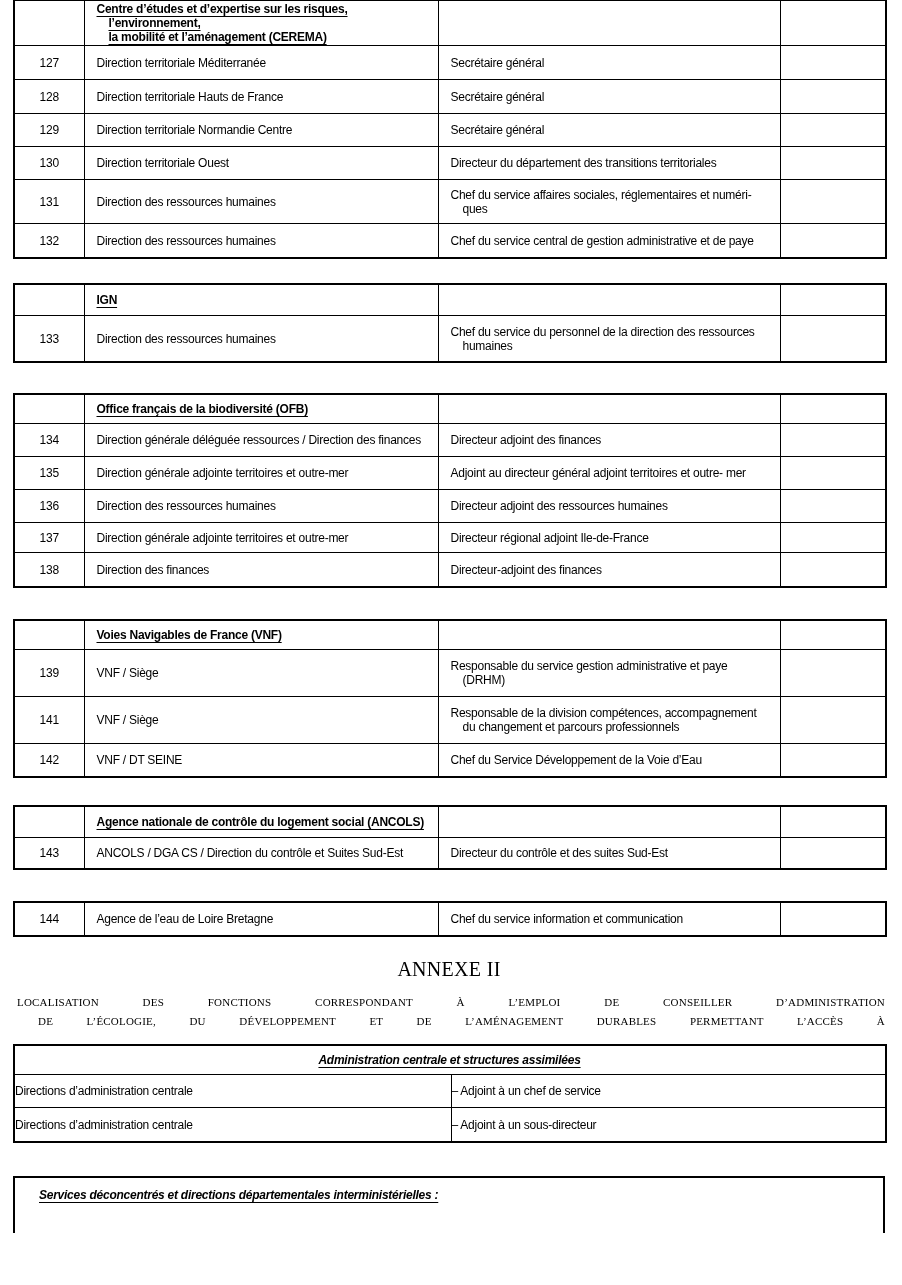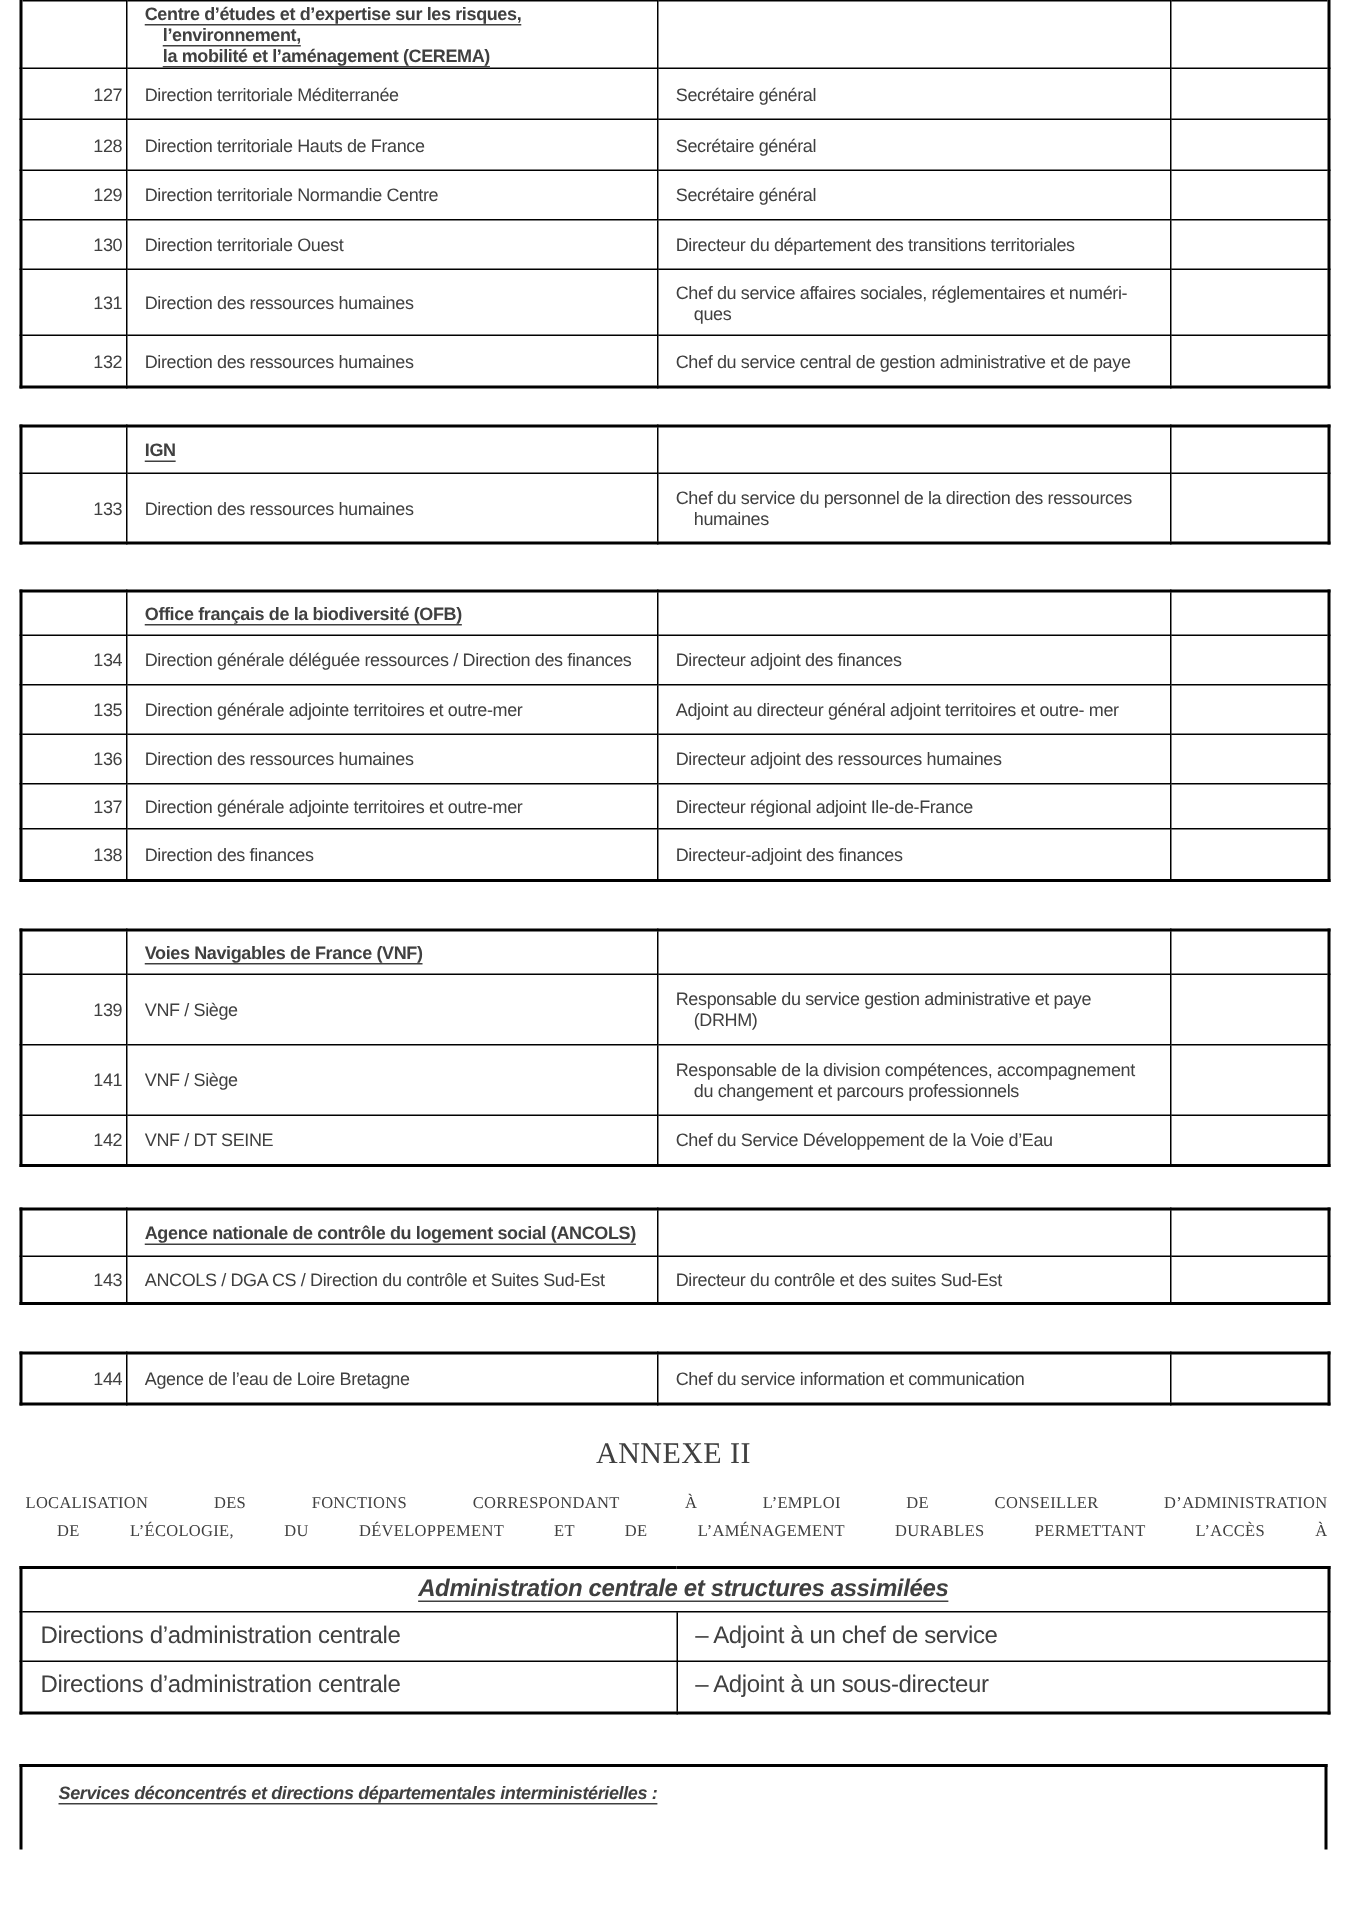--- a/index.html
+++ b/index.html
@@ -1,33 +1,33 @@
 <!DOCTYPE html>
 <html><head>
 <meta charset="utf-8">
 <style>
   html,body{margin:0;padding:0;background:#ffffff;}
   .page{
     position:relative;width:902px;height:1285px;background:#ffffff;
-    overflow:hidden;color:#404040;
+    overflow:hidden;color:#000000;
     font-family:"Liberation Sans","DejaVu Sans",sans-serif;
   }
   .inner{padding:0 17px 0 13px;}
 
   table.tbl{
     border-collapse:collapse;table-layout:fixed;width:872px;
     border:2px solid #000;
   }
   table.tbl td{
     border:1.5px solid #000;vertical-align:middle;
     font-size:12px;line-height:1.18;letter-spacing:-0.25px;
     overflow:hidden;
   }
   table.cut{border-top:none;}
-  td.num{text-align:right;padding:0 2px;}
+  td.num{text-align:center;padding:0 2px;}
   td.txt{padding-left:24px;text-indent:-12px;padding-right:8px;white-space:pre-line;}
   td.org{font-weight:bold;text-decoration:underline;text-underline-offset:3px;}
   td.empty{padding:0;} tr.h30{height:30px;} tr.h31{height:31px;}
   tr.h32{height:32px;} tr.h33{height:33px;} tr.h34{height:34px;}
   tr.h44{height:44px;} tr.h46{height:46px;} tr.h47{height:47px;}
 
   .m24{margin-top:24px;} .m27{margin-top:27px;padding-left:45px;} .m30{margin-top:30px;}
   .m31{margin-top:31px;}
 
   .annexe-title{
@@ -43,21 +43,21 @@
   .annexe-heading .hl1{margin-left:4px;text-align:justify;text-align-last:justify;}
   .annexe-heading .hl2{margin-left:25px;text-align:justify;text-align-last:justify;}
   .annexe-heading .hl3{margin-left:25px;}
 
   table.tbl2{
     border-collapse:collapse;table-layout:fixed;width:872px;
     border:2px solid #000;margin-top:13px;
   }
   table.tbl2 td{
     border:1.5px solid #000;vertical-align:middle;
-    font-size:16px;line-height:1.18;letter-spacing:-0.25px;padding-left:12px;
+    font-size:12px;line-height:1.18;letter-spacing:-0.25px;padding-left:0;
   }
   td.merged-hdr{
     text-align:center;font-weight:bold;font-style:italic;
     text-decoration:underline;text-underline-offset:3px;padding-left:0;
   }
   table.tbl-svc{
     border-collapse:collapse;table-layout:fixed;width:872px;
     border:2px solid #000;border-bottom:none;margin-top:33px;
   }
   table.tbl-svc td{

